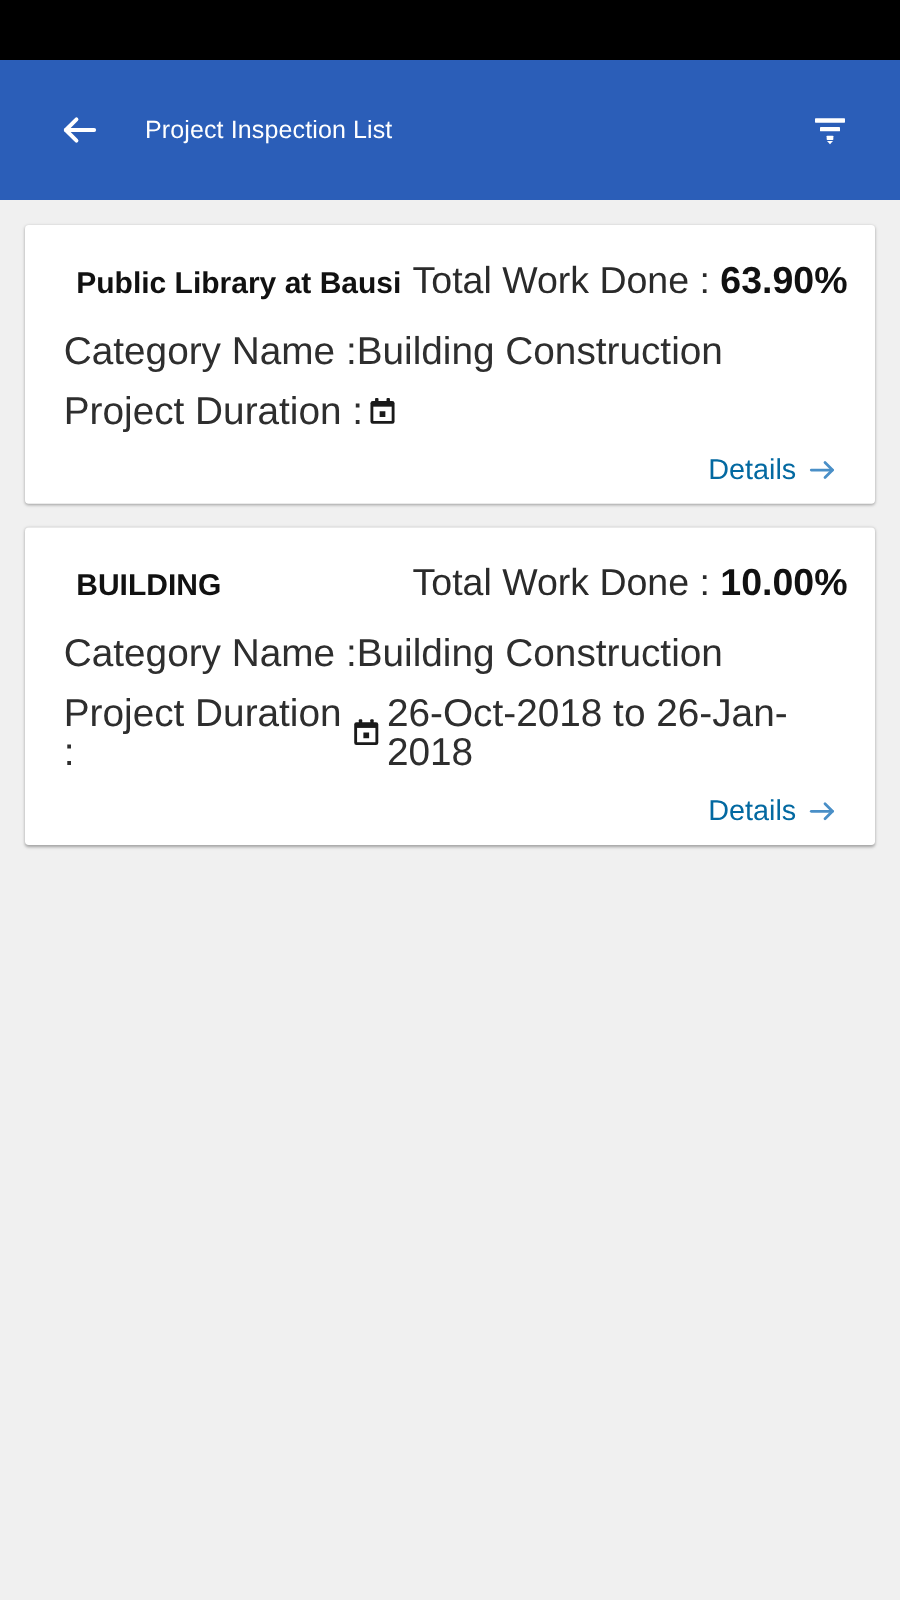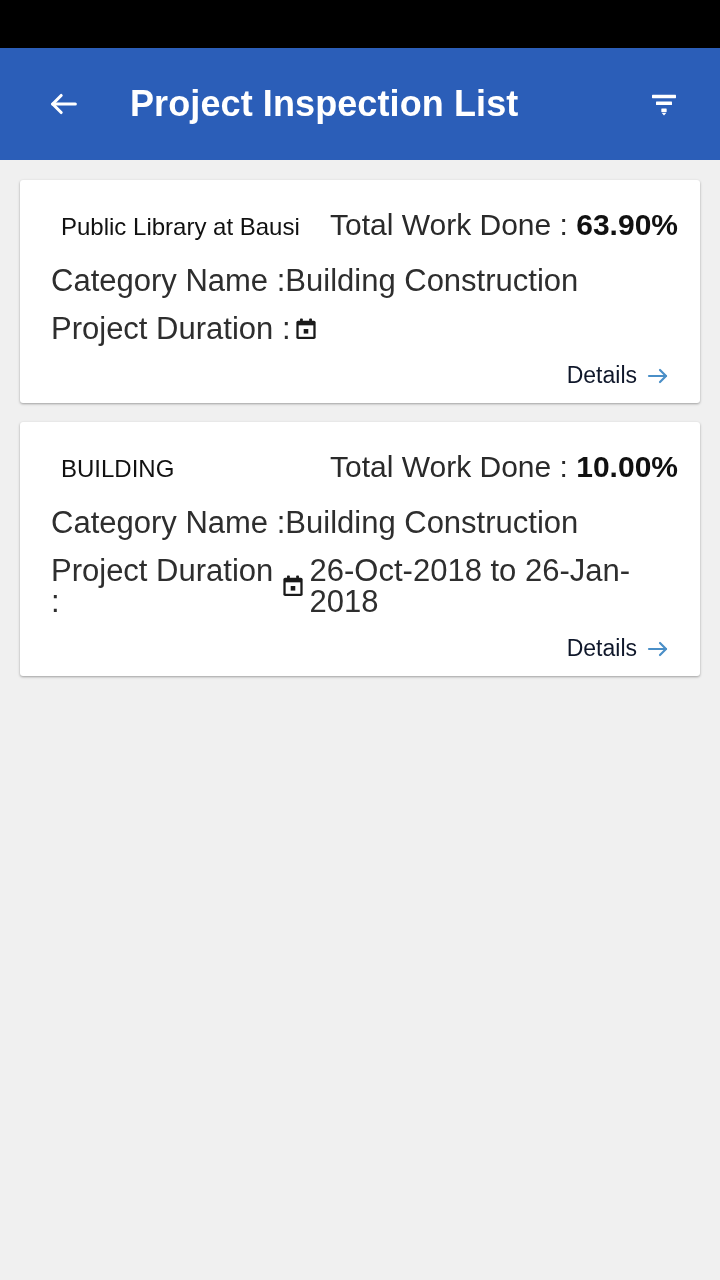--- a/index.html
+++ b/index.html
@@ -40,23 +40,23 @@
     display: flex;
     align-items: center;
     justify-content: center;
     flex: 0 0 auto;
     cursor: pointer;
   }
   .back-btn svg { display: block; }
 
   .app-title {
     flex: 1 1 auto;
-    margin-left: 40px;
-    font-size: 36px;
-    font-weight: bold;
+    margin-left: 26px;
+    font-size: 20px;
+    font-weight: normal;
     color: #ffffff;
     letter-spacing: 0.1px;
     white-space: nowrap;
   }
 
   .filter-btn {
     width: 52px;
     height: 52px;
     display: flex;
     align-items: center;
@@ -83,21 +83,21 @@
 
   .card-head {
     display: flex;
     align-items: baseline;
     justify-content: space-between;
     margin-bottom: 23px;
   }
 
   .project-name {
     font-size: 24px;
-    font-weight: normal;
+    font-weight: bold;
     color: #111111;
     padding-left: 10px;
   }
 
   .work-done {
     font-size: 30px;
     color: #2a2a2a;
     white-space: nowrap;
   }
   .work-done .pct {
@@ -133,21 +133,21 @@
   }
 
   .details-link {
     display: inline-flex;
     align-items: center;
     gap: 9px;
     cursor: pointer;
   }
   .details-label {
     font-size: 23px;
-    color: #0f172a;
+    color: #0369a1;
   }
   .details-link svg { display: block; }
 </style>
 </head>
 <body>
 
 <div class="status-bar"></div>
 
 <div class="app-bar">
   <div class="back-btn">

